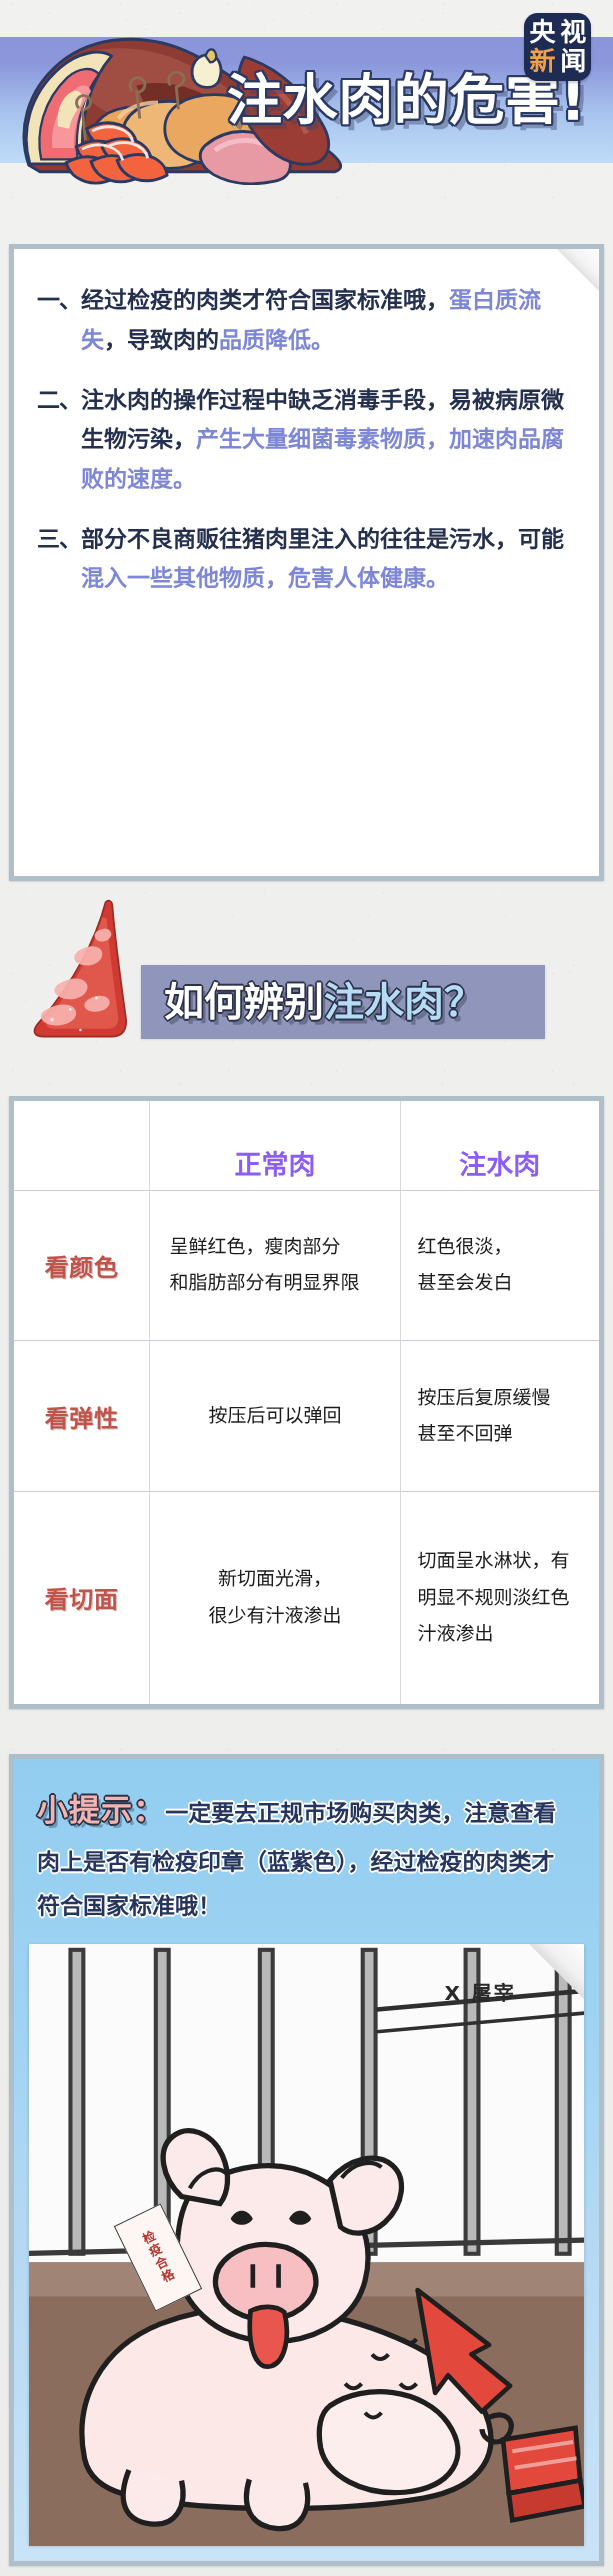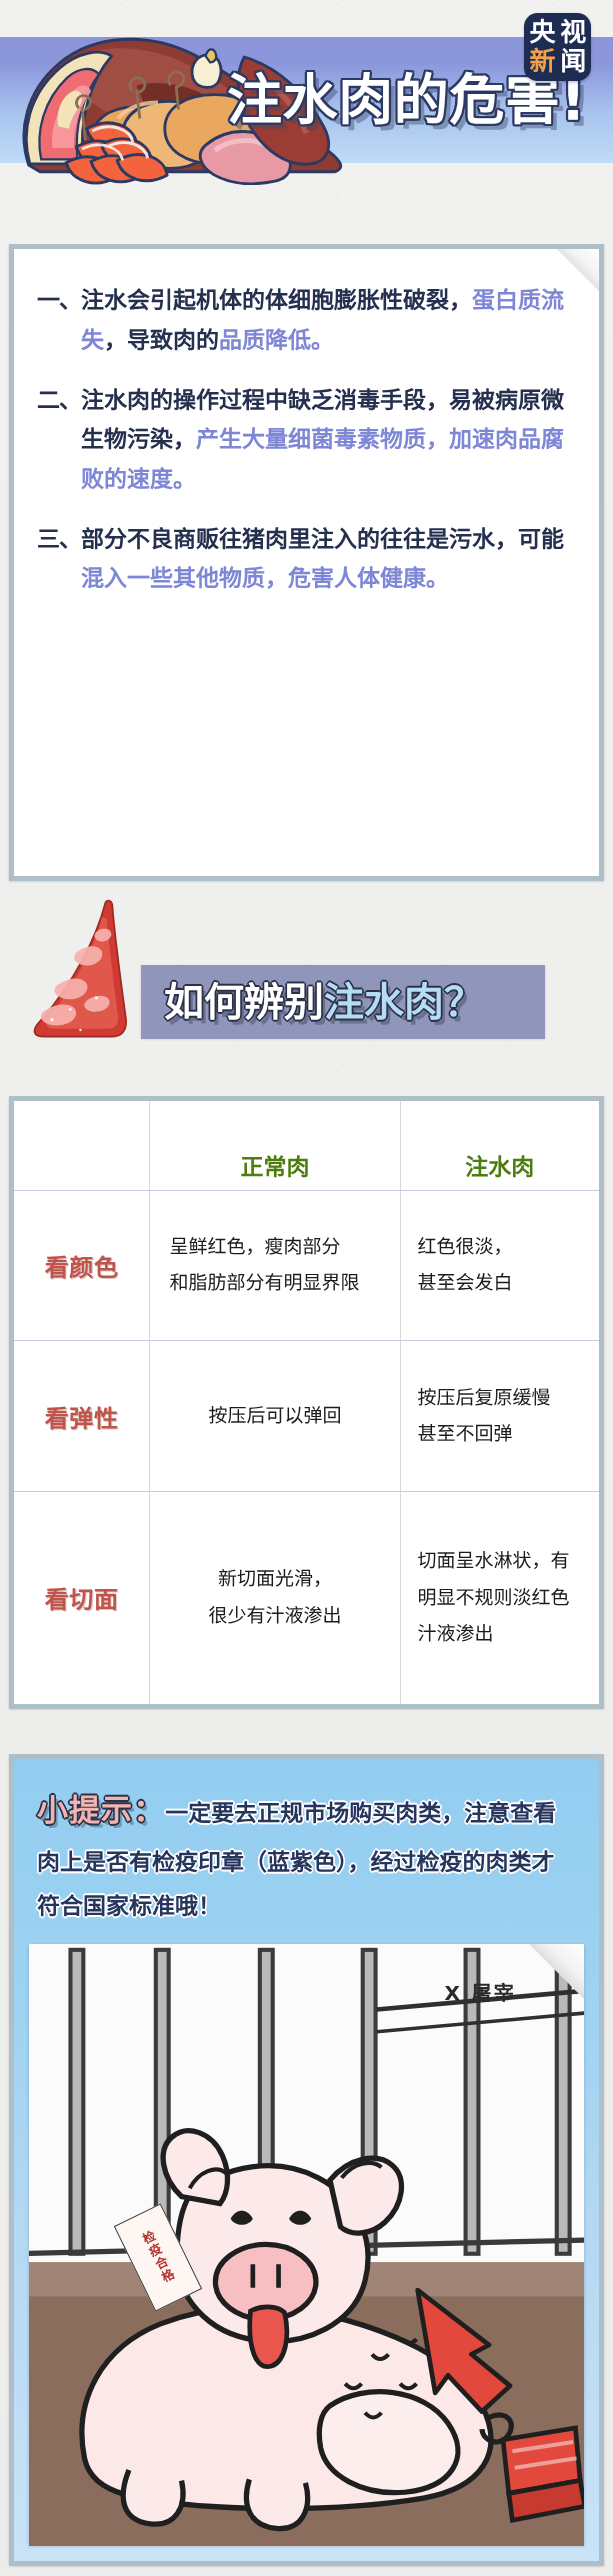--- a/index.html
+++ b/index.html
@@ -172,23 +172,23 @@
     table-layout: fixed;
   }
   table.compare col.c-label { width: 23.2%; }
   table.compare col.c-normal { width: 42.8%; }
   table.compare col.c-water  { width: 34.0%; }
 
   table.compare thead th {
     height: 89px;
     vertical-align: bottom;
     padding-bottom: 8px;
-    font-size: 23px;
-    font-weight: 900;
-    color: #4d7c0f;
+    font-size: 27px;
+    font-weight: 900;
+    color: #8b5cf6;
     font-family: "DejaVu Sans", "Liberation Sans", sans-serif;
     border-bottom: 1.1px solid #c9cddd;
   }
   table.compare thead th.h-label { border-bottom: 1.1px solid #c9cddd; }
   table.compare thead th.h-normal { border-left: 1.1px solid #d9d9d9; }
   table.compare thead th.h-water  { border-left: 1.1px solid #d9d9d9; }
 
   table.compare tbody tr { border-bottom: 1.1px solid #c9cddd; }
   table.compare tbody tr:last-child { border-bottom: none; }
 
@@ -358,21 +358,21 @@
       <span>闻</span>
     </div>
   </div>
 
   <div class="card" id="card-dangers">
     <div class="card-inner">
       <div class="curl"></div>
       <div class="danger-list" id="danger-list">
           <div class="danger-item">
             <div class="danger-num">一、</div>
-            <div class="danger-text"><span>注水会引起机体的体细胞膨胀性破裂，</span><span class="hi">蛋白质流失</span><span>，导致肉的</span><span class="hi">品质降低。</span></div>
+            <div class="danger-text"><span>经过检疫的肉类才符合国家标准哦，</span><span class="hi">蛋白质流失</span><span>，导致肉的</span><span class="hi">品质降低。</span></div>
           </div>
           <div class="danger-item">
             <div class="danger-num">二、</div>
             <div class="danger-text"><span>注水肉的操作过程中缺乏消毒手段，易被病原微生物污染，</span><span class="hi">产生大量细菌毒素物质，加速肉品腐败的速度。</span></div>
           </div>
           <div class="danger-item">
             <div class="danger-num">三、</div>
             <div class="danger-text"><span>部分不良商贩往猪肉里注入的往往是污水，可能</span><span class="hi">混入一些其他物质，危害人体健康。</span></div>
           </div>
         </div>

